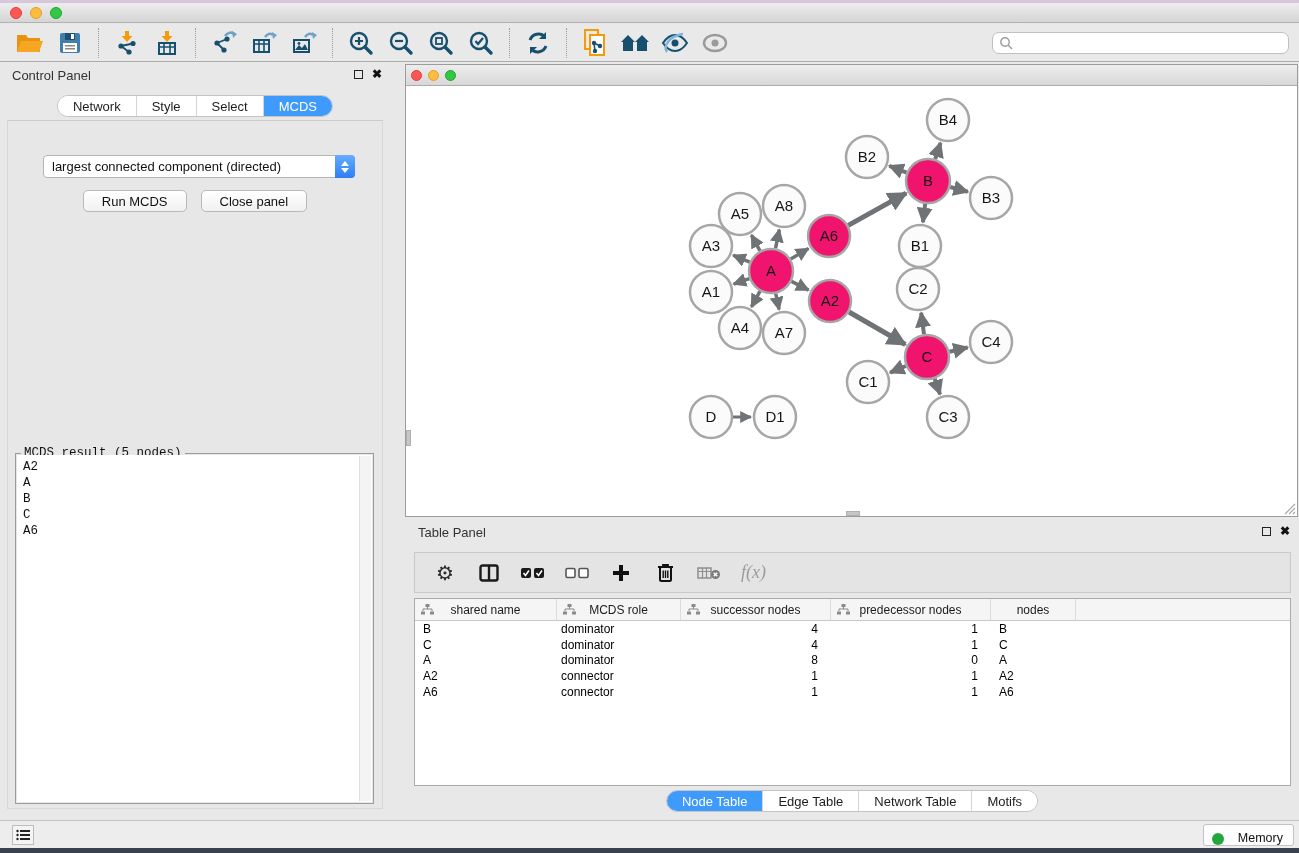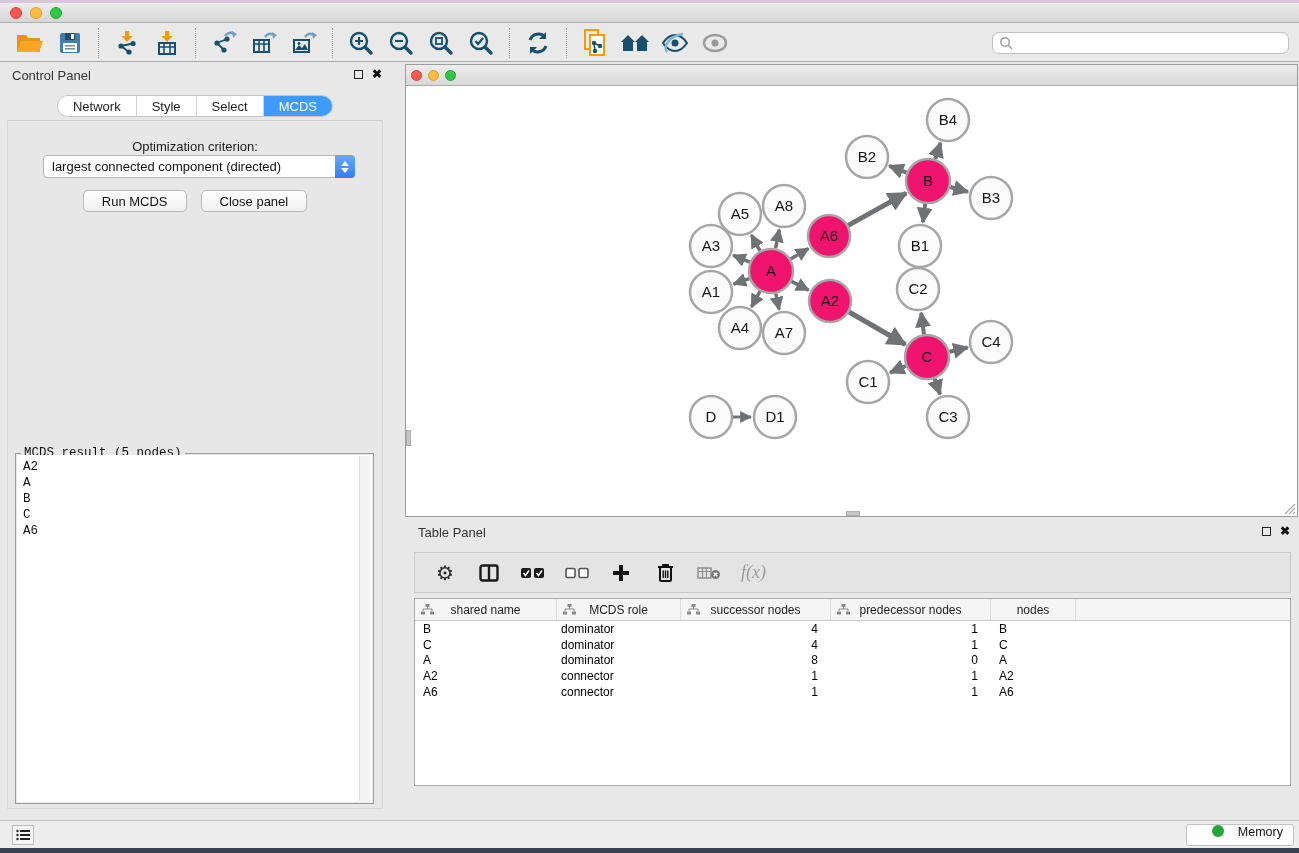--- a/index.html
+++ b/index.html
@@ -90,22 +90,22 @@
   .trow { display:grid; grid-template-columns:142px 124px 150px 160px 85px 1fr; height:15.8px; align-items:center; color:#000; }
   .td { padding:0 8px; white-space:nowrap; }
   .td.num { text-align:right; padding-right:13px; }
   .tp-tabs { position:absolute; bottom:3px; left:0; right:0; display:flex; justify-content:center; }
 
   
   .statusbar { position:absolute; left:0; right:0; bottom:5px; height:28px; background:#EDEDED;
                border-top:1px solid #C4C4C4; }
   .list-btn { position:absolute; left:12px; top:4px; width:22px; height:20px; background:#F4F4F4;
               border:1px solid #BDBDBD; display:flex; align-items:center; justify-content:center; }
-  .memory-btn { position:absolute; right:5px; top:3px; height:22px; padding:0 10px 0 25px; background:#FDFDFD;
-                border:1px solid #C2C2C2; border-radius:3px; display:flex; align-items:flex-start; gap:14px; font-size:12.5px; color:#111; }
+  .memory-btn { position:absolute; right:5px; top:3px; height:22px; padding:0 10px 0 8px; background:#FDFDFD;
+                border:1px solid #C2C2C2; border-radius:3px; display:flex; align-items:flex-end; gap:14px; font-size:12.5px; color:#111; }
   .mem-dot { width:12px; height:12px; border-radius:50%; background:#21A73D; }
   .desktop-strip { position:absolute; left:0; right:0; bottom:0; height:5px; background:#39404E; }
 </style>
 </head>
 <body>
 
 <div id="app">
 
   <div class="top-strip"></div>
 
@@ -264,21 +264,20 @@
     </div>
     <div class="cp-tabs">
       <div class="tabgroup">
         <div class="tab">Network</div>
         <div class="tab">Style</div>
         <div class="tab">Select</div>
         <div class="tab selected">MCDS</div>
       </div>
     </div>
     <div class="cp-body">
-      <div class="crit-label">Optimization criterion:</div>
       <div class="dropdown">
         <div class="val">largest connected component (directed)</div>
         <div class="stepper">
             <span class="up"></span>
             <span class="dn"></span>
           </div>
       </div>
       <div class="btn-row">
         <div class="pbtn">Run MCDS</div>
         <div class="pbtn">Close panel</div>
@@ -516,20 +515,28 @@
       <div class="trow">
         <div class="td">A6</div>
         <div class="td" style="padding-left:4px">connector</div>
         <div class="td num">1</div>
         <div class="td num">1</div>
         <div class="td">A6</div>
           <div class="td"></div>
       </div>
     </div>
 
+    <div class="tp-tabs">
+      <div class="tabgroup">
+        <div class="tab selected">Node Table</div>
+        <div class="tab">Edge Table</div>
+        <div class="tab">Network Table</div>
+        <div class="tab">Motifs</div>
+      </div>
+    </div>
   </div>
 
   <div class="statusbar">
     <div class="list-btn">
       <svg width="14" height="12" viewBox="0 0 14 12">
           <circle cx="1.5" cy="2" r="1.2" fill="#222"></circle>
           <rect x="4" y="1" width="10" height="2" fill="#222"></rect>
           <circle cx="1.5" cy="6" r="1.2" fill="#222"></circle>
           <rect x="4" y="5" width="10" height="2" fill="#222"></rect>
           <circle cx="1.5" cy="10" r="1.2" fill="#222"></circle>

